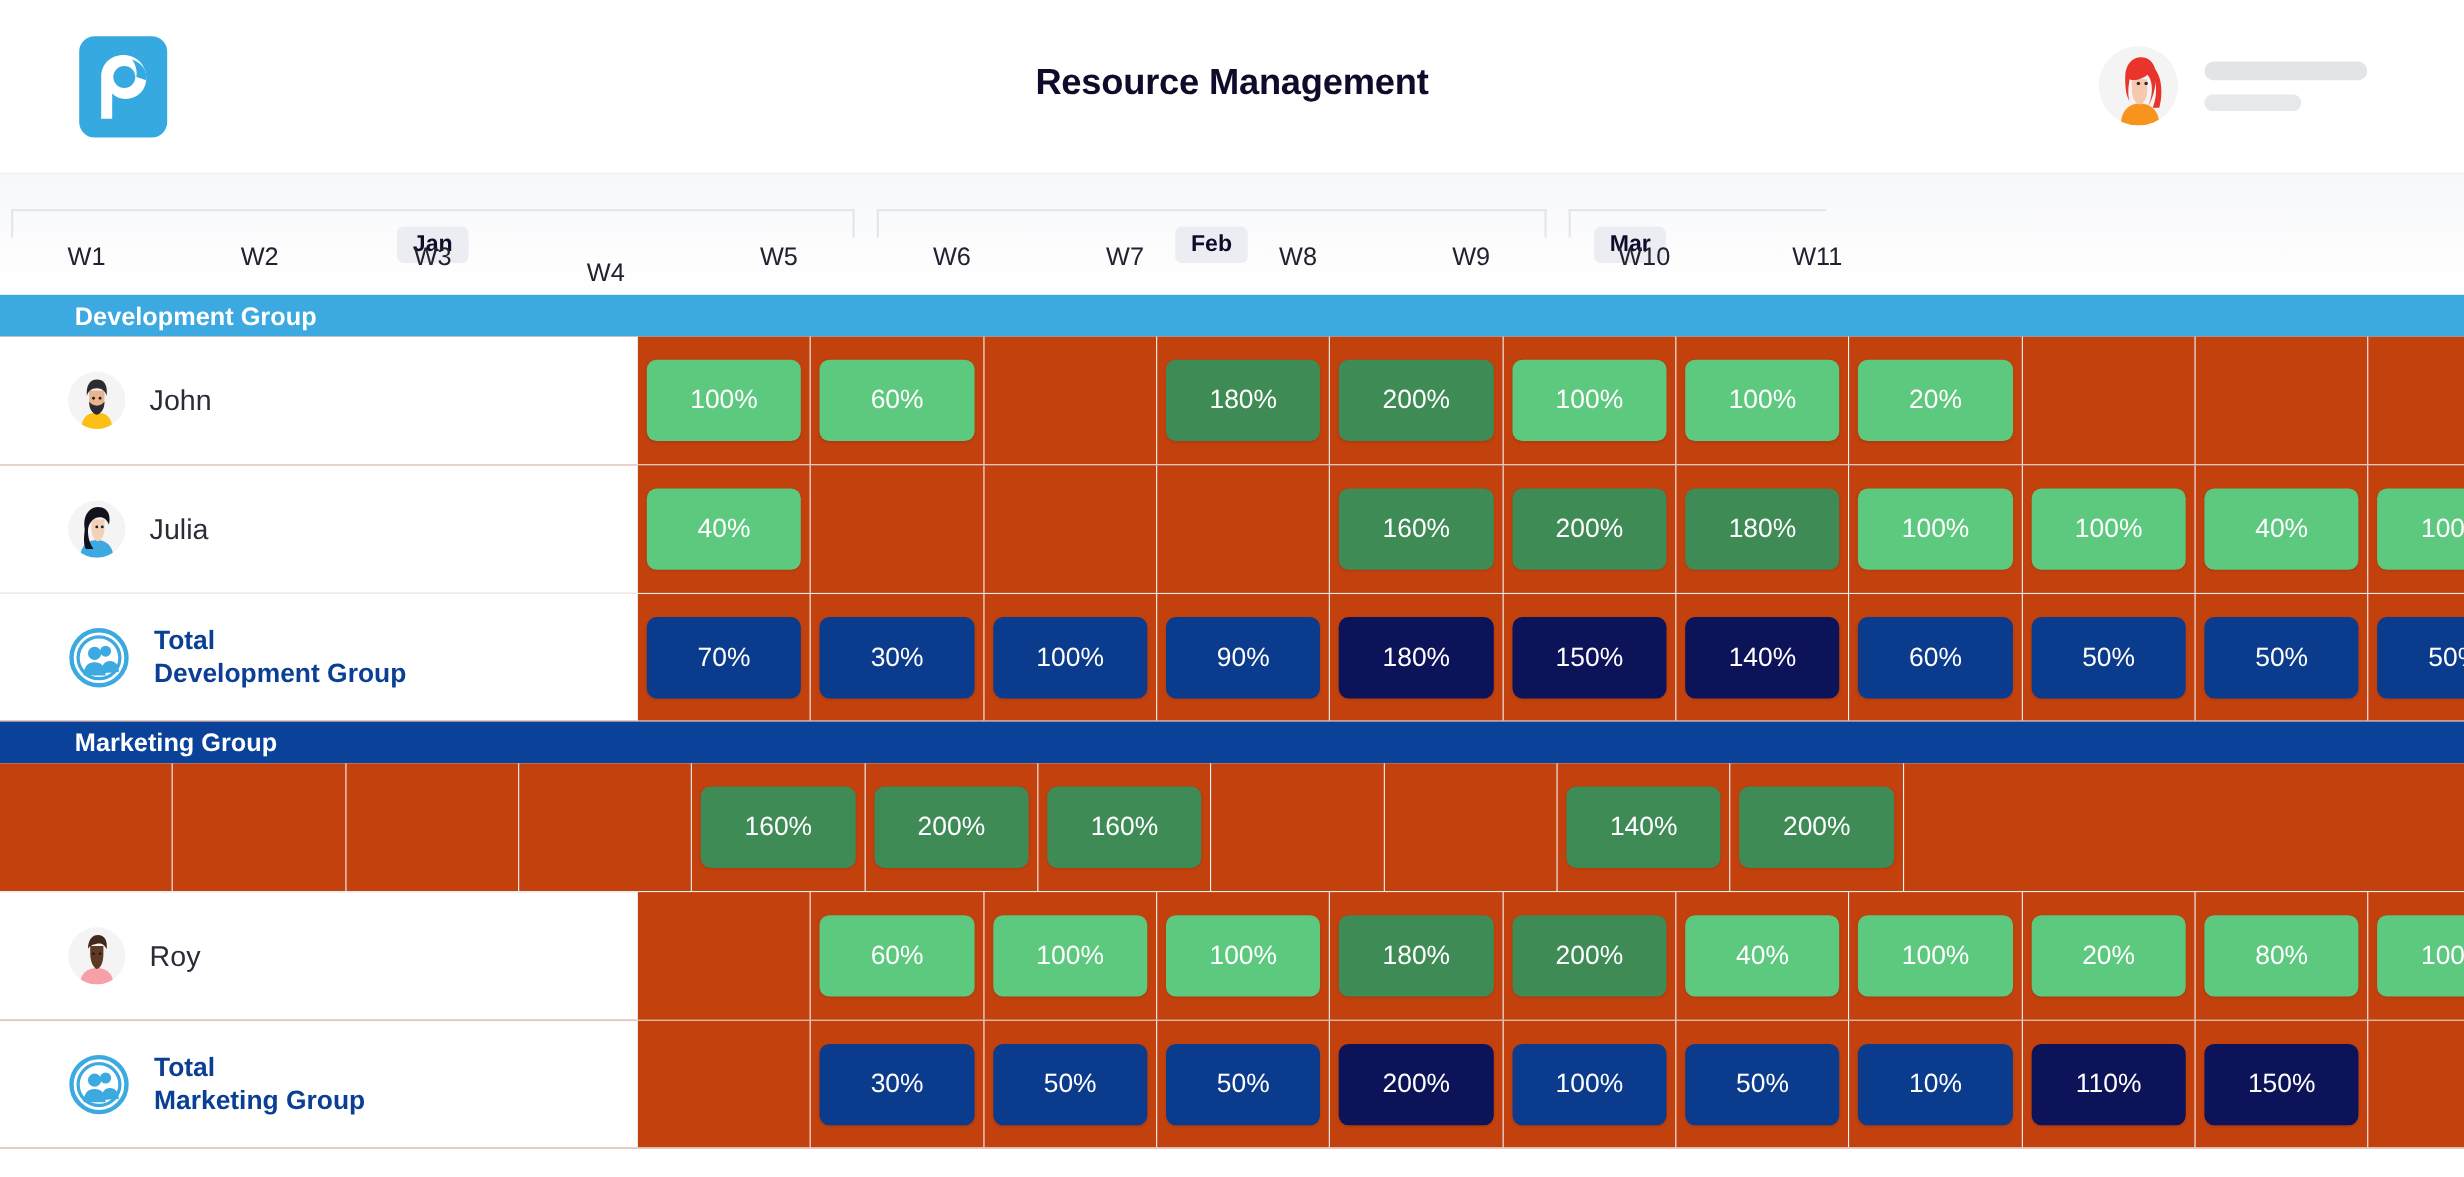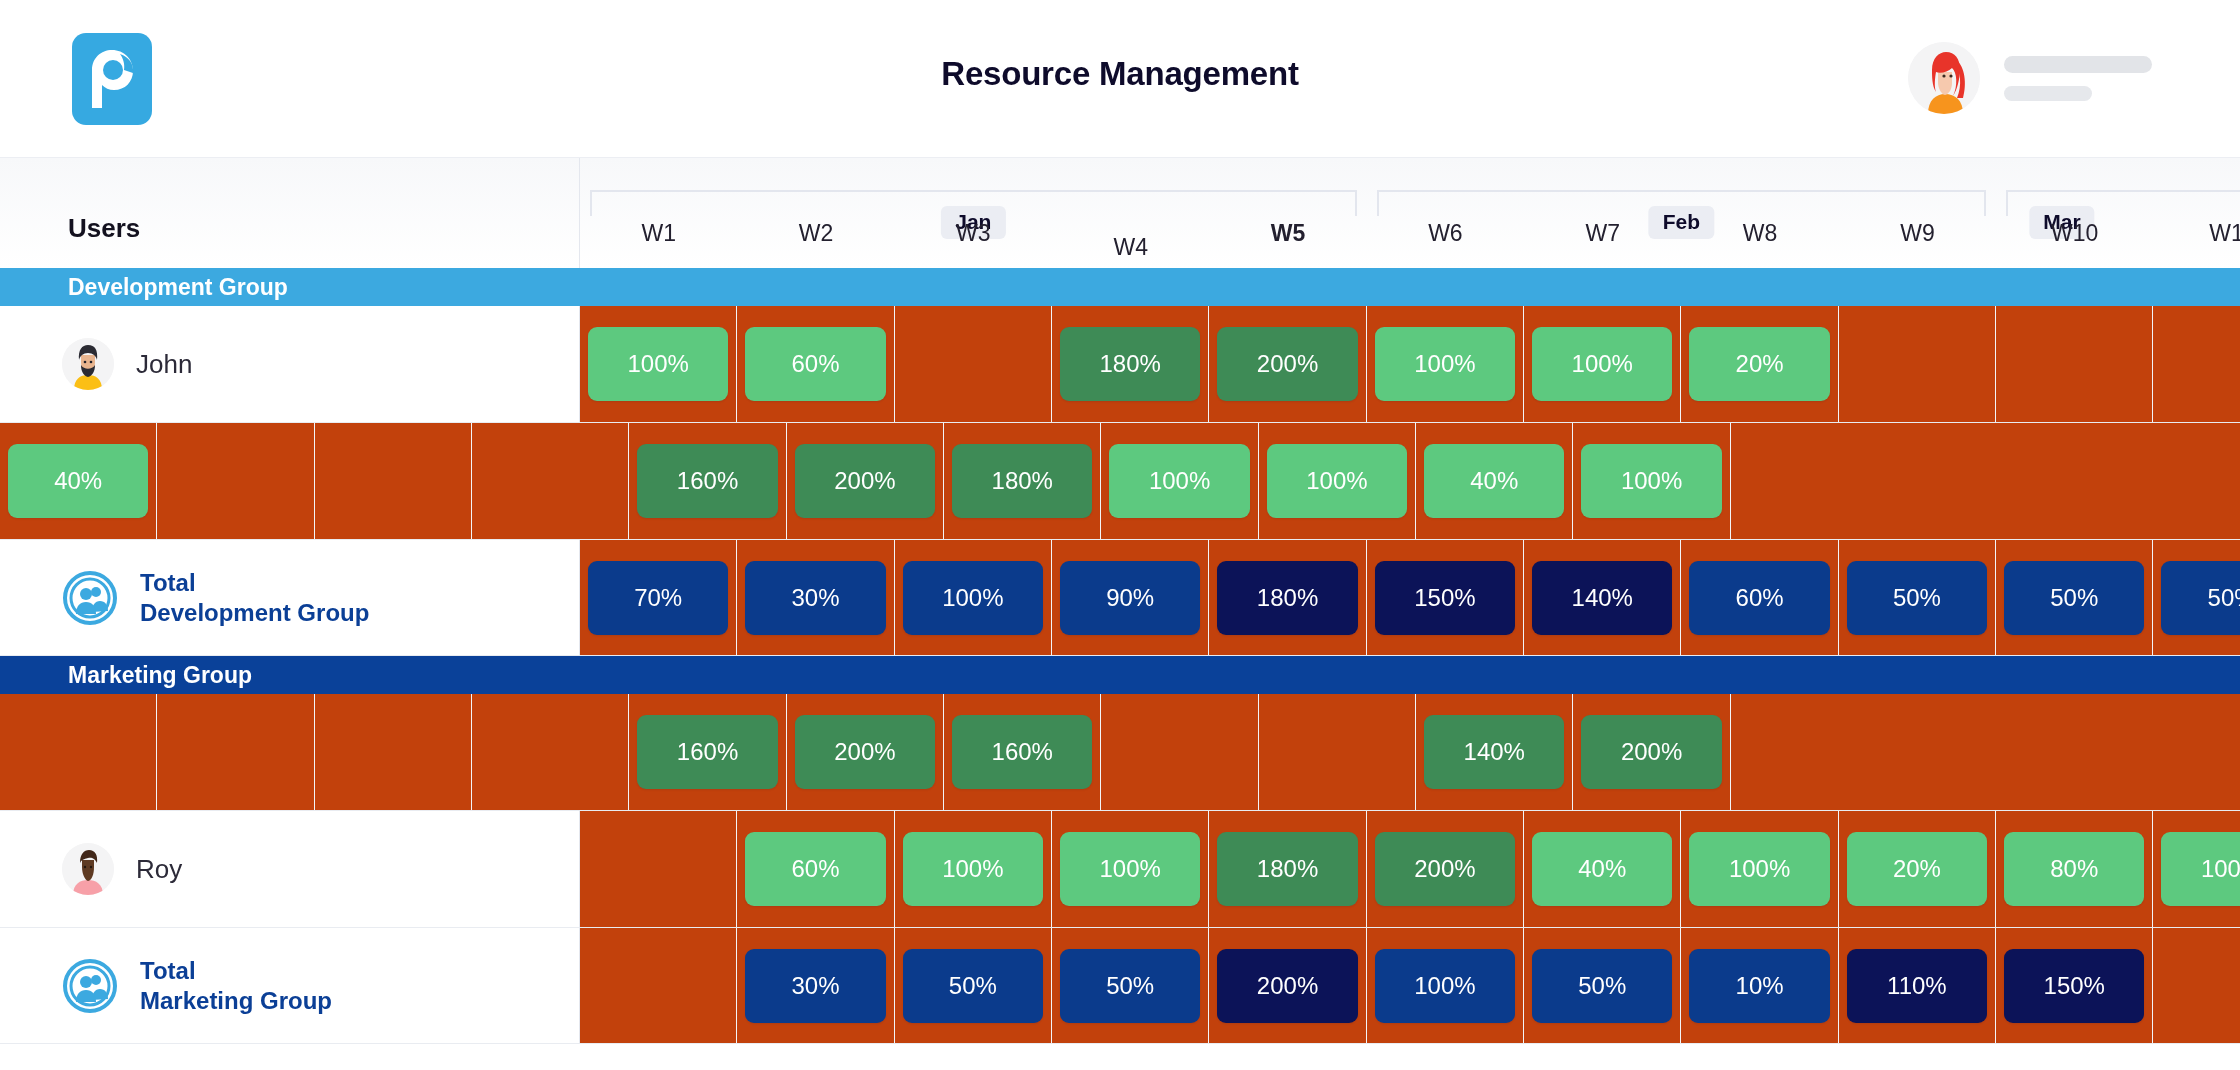--- a/index.html
+++ b/index.html
@@ -204,38 +204,35 @@
         <circle cx="43" cy="34" r="1.6" fill="#3B2B22"></circle>
       </svg>
       <div class="user-lines">
         <div class="ln1"></div>
         <div class="ln2"></div>
       </div>
     </div>
   </div>
 
   <div class="timeline-head">
-    <div class="users-head">
-      <span class="users-head-label">Users</span>
-    </div>
     <div class="weeks-head">
       <div class="month-row" id="month-row">
           <div class="month-bracket" style="left: 10px; width: 766.73px;"></div>
           <div class="month-pill" style="left: 393.365px;">Jan</div>
           <div class="month-bracket" style="left: 796.73px; width: 609.384px;"></div>
           <div class="month-pill" style="left: 1101.42px;">Feb</div>
           <div class="month-bracket open-right" style="left: 1426.11px; width: 233.886px;"></div>
           <div class="month-pill" style="left: 1482px;">Mar</div>
         </div>
       <div class="week-row" id="week-row">
           <div class="week-cell" style="width: 157.346px;">W1</div>
           <div class="week-cell" style="width: 157.346px;">W2</div>
           <div class="week-cell" style="width: 157.346px;">W3</div>
           <div class="week-cell" style="width: 157.346px; margin-top: 14px;">W4</div>
-          <div class="week-cell" style="width: 157.346px; font-weight: bold;">W5</div>
+          <div class="week-cell" style="width: 157.346px;">W5</div>
           <div class="week-cell" style="width: 157.346px;">W6</div>
           <div class="week-cell" style="width: 157.346px;">W7</div>
           <div class="week-cell" style="width: 157.346px;">W8</div>
           <div class="week-cell" style="width: 157.346px;">W9</div>
           <div class="week-cell" style="width: 157.346px;">W10</div>
           <div class="week-cell" style="width: 157.346px;">W11</div>
         </div>
     </div>
   </div>
 
@@ -284,20 +281,31 @@
           </div>
           <div class="cell" style="width: 157.346px; flex-basis: 157.346px;">
             <div class="chip empty"></div>
           </div>
           <div class="cell" style="width: 157.346px; flex-basis: 157.346px;">
             <div class="chip empty"></div>
           </div>
         </div>
       </div>
       <div class="row">
+        <div class="row-label">
+          <svg class="avatar-sm" viewBox="0 0 52 52">
+            <circle cx="26" cy="26" r="26" fill="#F4F4F5"></circle>
+            <path d="M11 52 C11 41 18 36 26 36 C34 36 41 41 41 52 Z" fill="#3CA9E0"></path>
+            <path d="M21 24 C21 31 23 36 27 37 C31 36 33 31 33 24 L33 17 L21 17 Z" fill="#F3D0B8"></path>
+            <path d="M15 26 C13 14 19 6 27 6 C36 6 39 13 37 22 C35 16 30 14 25 16 C21 18 18 22 18 28 C18 34 20 40 23 44 L16 44 C13 38 15 30 15 26 Z" fill="#12121E"></path>
+            <circle cx="26" cy="24" r="1.3" fill="#20202A"></circle>
+            <circle cx="31" cy="24" r="1.3" fill="#20202A"></circle>
+          </svg>
+          <span class="person-name">Julia</span>
+        </div>
         <div class="row-cells">
           <div class="cell" style="width: 157.346px; flex-basis: 157.346px;">
             <div class="chip g-low">40%</div>
           </div>
           <div class="cell" style="width: 157.346px; flex-basis: 157.346px;">
             <div class="chip empty"></div>
           </div>
           <div class="cell" style="width: 157.346px; flex-basis: 157.346px;">
             <div class="chip empty"></div>
           </div>

